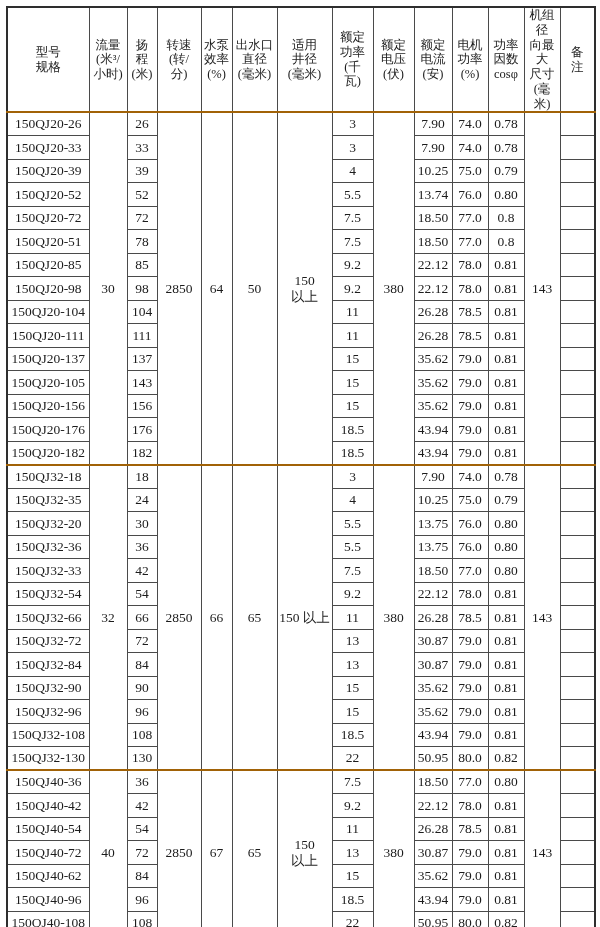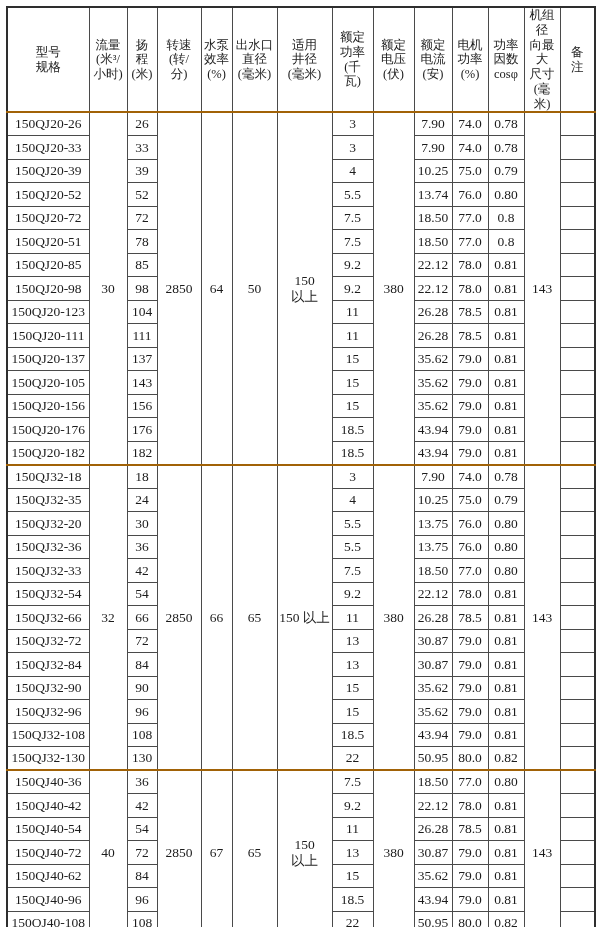--- a/index.html
+++ b/index.html
@@ -196,21 +196,21 @@
         <tr>
           <td class="c-model">150QJ20-98</td>
           <td>98</td>
           <td>9.2</td>
           <td>22.12</td>
           <td>78.0</td>
           <td>0.81</td>
           <td></td>
         </tr>
         <tr>
-          <td class="c-model">150QJ20-123</td>
+          <td class="c-model">150QJ20-104</td>
           <td>104</td>
           <td>11</td>
           <td>26.28</td>
           <td>78.5</td>
           <td>0.81</td>
           <td></td>
         </tr>
         <tr>
           <td class="c-model">150QJ20-111</td>
           <td>111</td>

